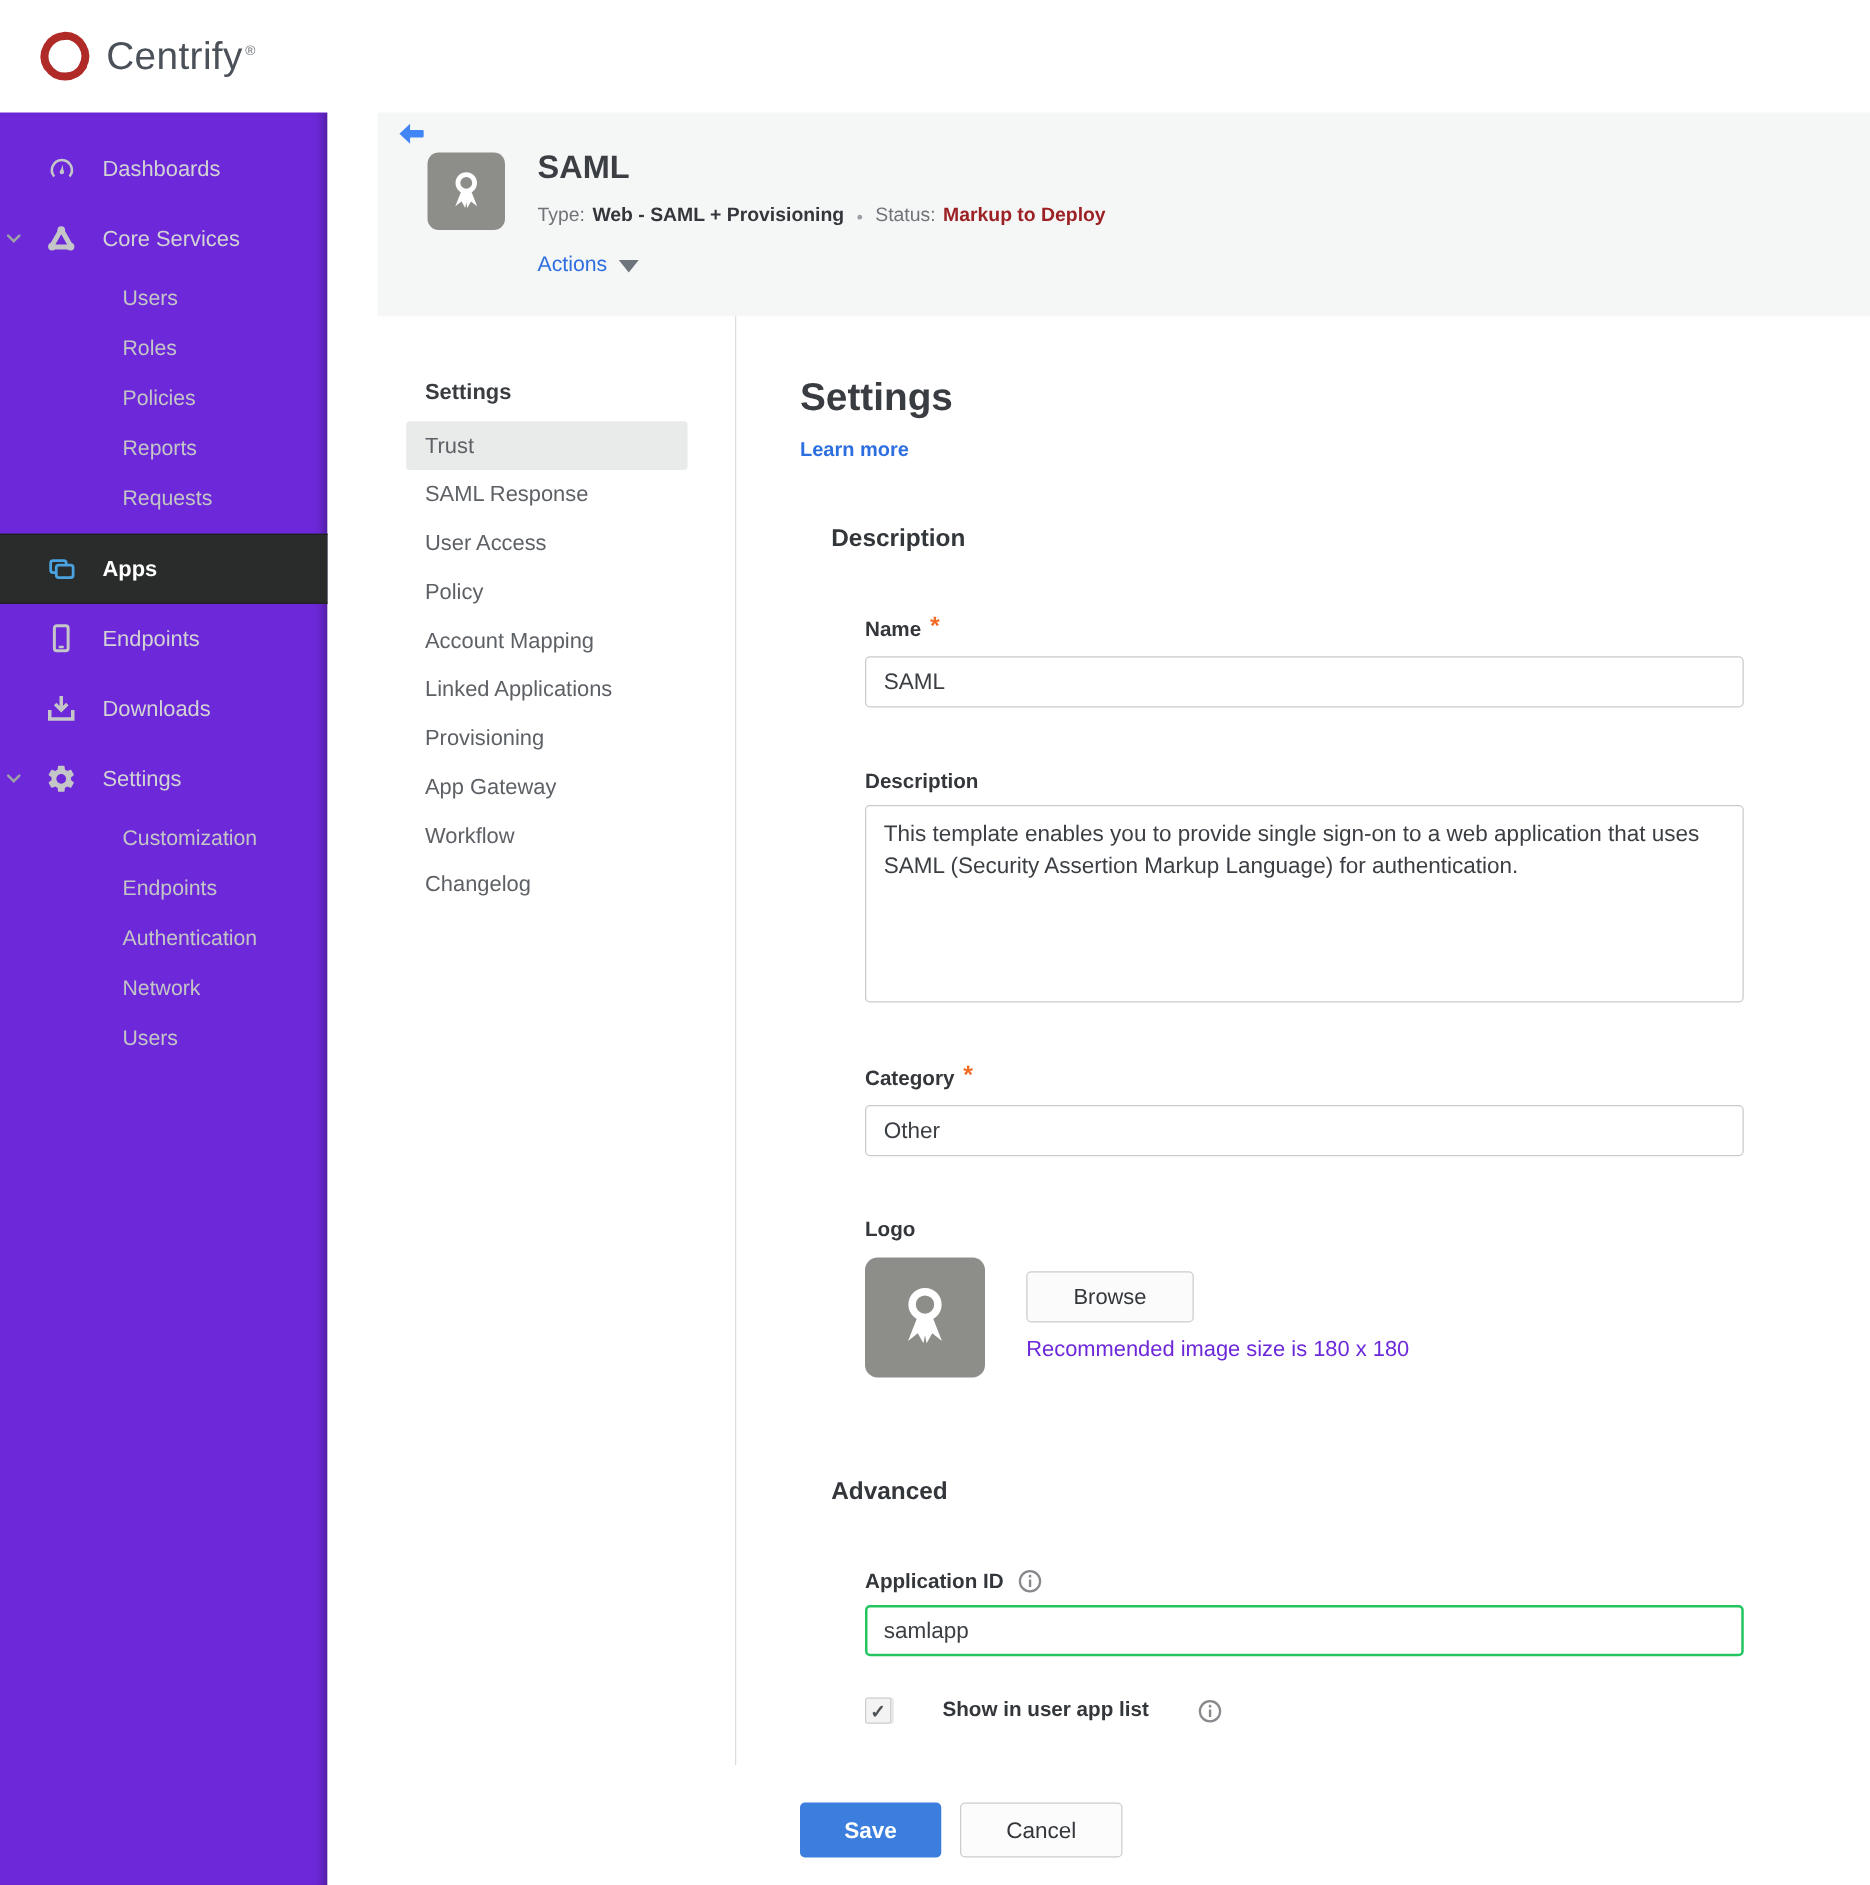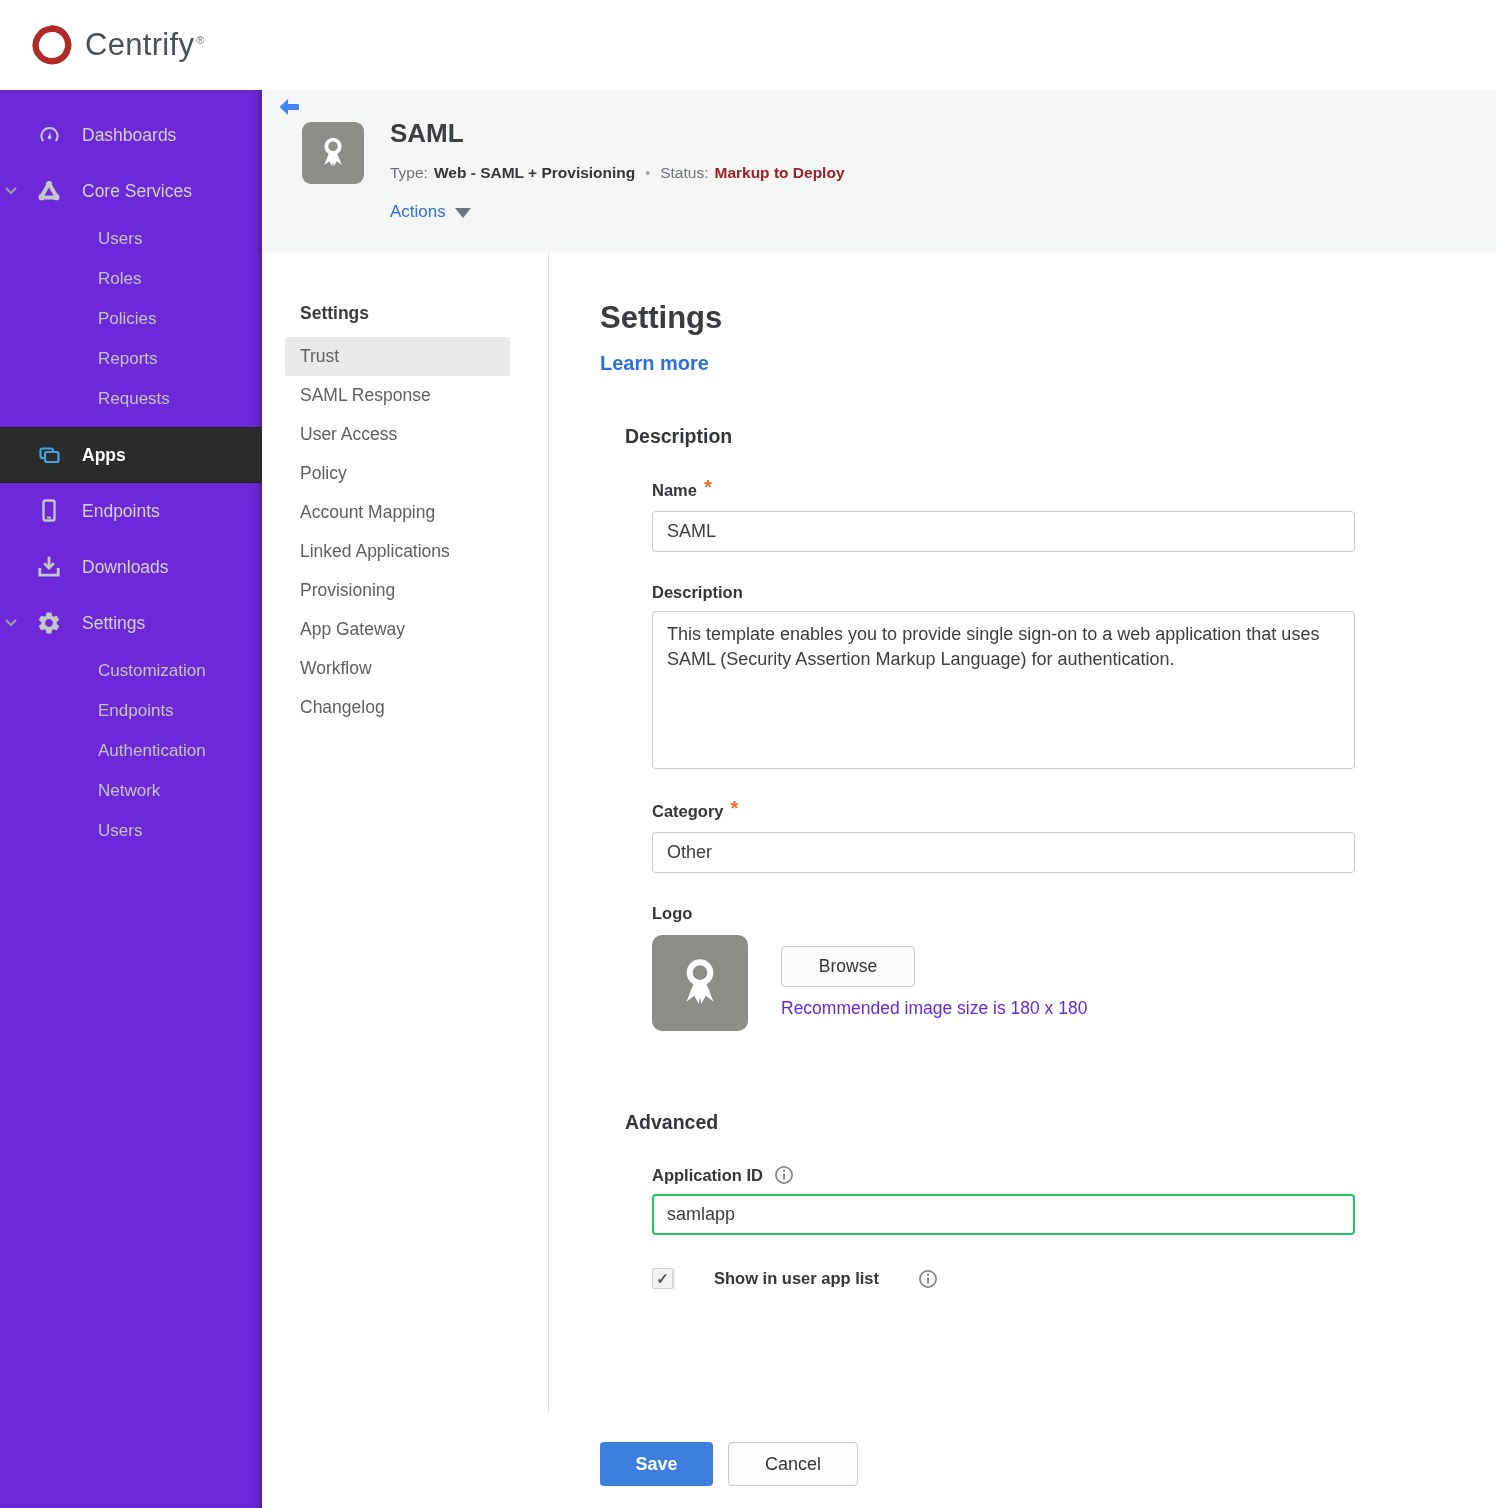--- a/index.html
+++ b/index.html
@@ -30,21 +30,21 @@
     display:flex; align-items:center; justify-content:center; }
   .side-label { margin-left:82px; }
   .side-chevron { position:absolute; left:5px; top:50%; transform:translateY(-50%); display:flex; }
   .side-sub { height:40px; display:flex; align-items:center; padding-left:98px;
     font-size:17px; color:#c3c5c6; cursor:pointer; }
   .side-item.apps { margin-top:8px; background:#2a2c2c;
     border-top:1px solid #1f2121; border-bottom:1px solid #1f2121; }
   .side-item.apps .side-label { color:#ffffff; font-weight:700; }
 
   
-  .main { flex:1; display:flex; flex-direction:column; background:#fff; }
+  .main { flex:1; display:flex; flex-direction:column; background:#fff;padding-left:40px; }
 
   
   .hdr { height:163px; background:#f5f6f6; position:relative; flex-shrink:0; }
   .back-arrow { position:absolute; left:16px; top:8px; width:22px; height:18px; cursor:pointer; }
   .app-badge { position:absolute; left:40px; top:32px; width:62px; height:62px;
     background:#8d8d89; border-radius:9px; display:flex; align-items:center; justify-content:center; }
   .hdr-title { position:absolute; left:128px; top:28px; font-size:26px; font-weight:700; color:#3b3e42; }
   .hdr-meta { position:absolute; left:128px; top:74px; font-size:15.5px; color:#6f7479;
     display:flex; align-items:center; }
   .meta-strong { font-weight:700; color:#33363a; margin-left:6px; }
@@ -60,26 +60,26 @@
   .subnav { width:287px; flex-shrink:0; min-height:1159px; border-right:1px solid #dcdddd;
     padding:44px 0 0 23px; }
   .subnav-header { font-size:17.5px; font-weight:700; color:#3a3d40; padding:6px 15px 13px; }
   .subnav-item { width:225px; padding:9px 15px; font-size:17.5px; color:#5d6165;
     border-radius:3px; cursor:pointer; }
   .subnav-item.selected { background:#e9eaea; }
 
   
   .form { padding:47px 0 0 51px; }
   .page-title { margin:0; font-size:31px; font-weight:700; color:#393c40; }
-  .learn-more { display:inline-block; margin-top:16px; font-size:20px; font-weight:700;
+  .learn-more { display:inline-block; margin-top:16px; font-size:16px; font-weight:700;
     color:#2e6fe0; text-decoration:none; cursor:pointer; }
   .section-title { margin:50px 0 0 25px; font-size:19.5px; font-weight:700; color:#33363a; }
   .section-title.advanced { margin-top:80px; }
   .group { margin-left:52px; }
-  .field-label { display:flex; align-items:center; margin-top:31px;
+  .field-label { display:flex; align-items:center; margin-top:50px;
     font-size:16.5px; font-weight:700; color:#33363a; }
   .req { color:#f06b26; margin-left:7px; font-size:20px; font-weight:700; position:relative; top:-3px; }
   .text-input { display:block; margin-top:9px; width:703px; height:41px;
     border:1px solid #c9cacb; border-radius:4px; padding:0 14px; font-size:18px;
     color:#3b3e42; font-family:inherit; background:#fff; outline:none; }
   .text-input.focused { border:2px solid #22c55e; padding:0 13px; }
   .textarea { display:block; margin-top:9px; width:703px; height:158px;
     border:1px solid #c9cacb; border-radius:4px; padding:10px 14px; font-size:18px;
     line-height:25px; color:#3b3e42; font-family:inherit; resize:none; outline:none; }
   .logo-row { display:flex; margin-top:12px; }

